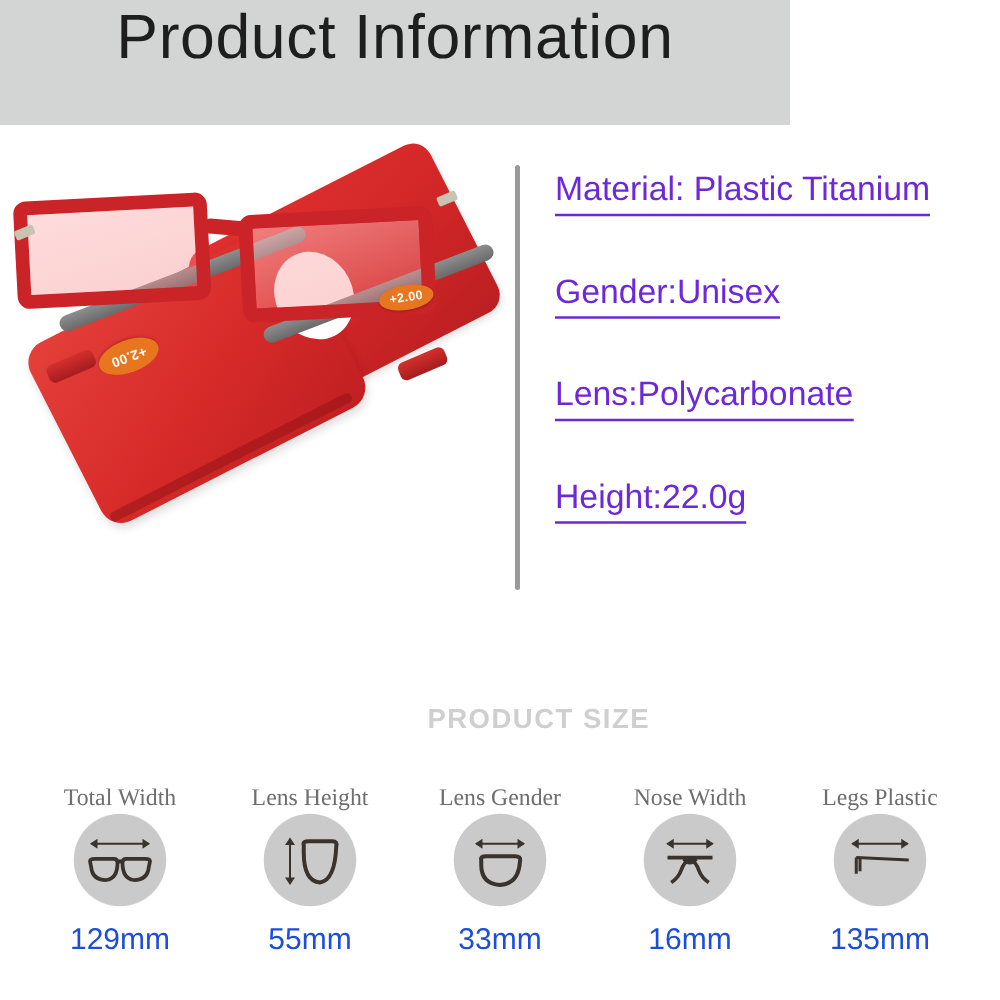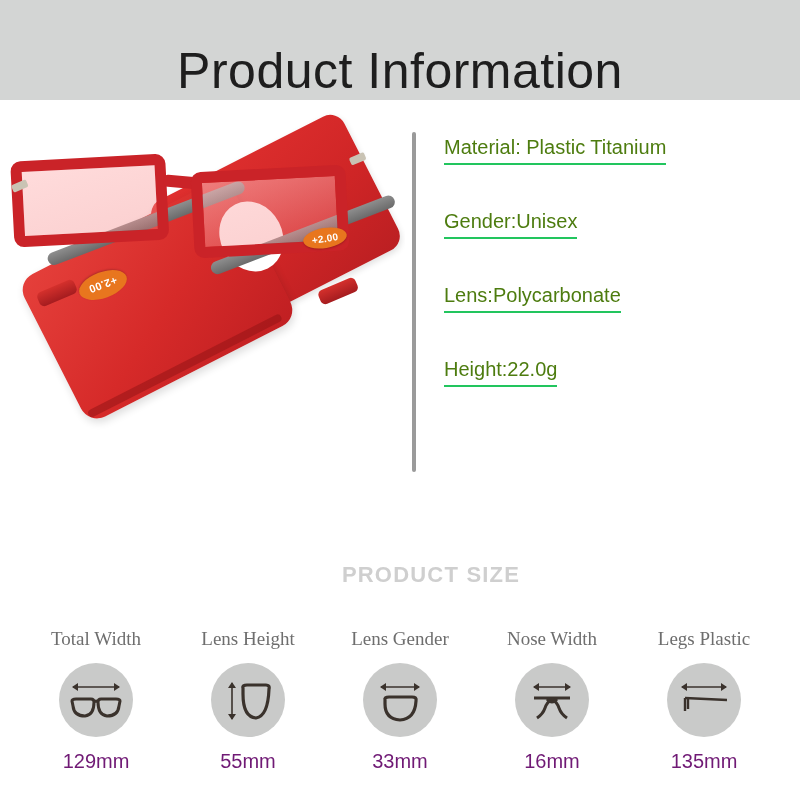--- a/index.html
+++ b/index.html
@@ -13,25 +13,25 @@
     font-family: "Liberation Sans", sans-serif;
     overflow: hidden;
     position: relative;
   }
 
   
   .header-band {
     position: absolute;
     left: 0;
     top: 0;
-    width: 800px;
+    width: 632px;
     height: 100px;
     background: #d3d5d4;
     display: flex;
-    align-items: flex-end;
+    align-items: flex-start;
     justify-content: center;
   }
   .header-title {
     font-size: 50px;
     font-weight: 400;
     color: #1e1e1e;
     letter-spacing: 0.5px;
     font-family: "Liberation Sans", sans-serif;
   }
 
@@ -212,23 +212,23 @@
     position: absolute;
     left: 444px;
     top: 36px;
     width: 340px;
   }
   .spec-row {
     margin-bottom: 45px;
   }
   .spec-text {
     display: inline-block;
-    font-size: 20px;
-    color: #4d7c0f;
-    border-bottom: 2px solid #22c55e;
+    font-size: 27px;
+    color: #6d28d9;
+    border-bottom: 2px solid #6d28d9;
     padding-bottom: 4px;
     line-height: 1.15;
     white-space: nowrap;
   }
 
   
   .size-section {
     position: absolute;
     left: 0;
     top: 540px;
@@ -255,36 +255,36 @@
   .size-item {
     width: 148px;
     display: flex;
     flex-direction: column;
     align-items: center;
   }
   .size-label {
     font-family: "Liberation Serif", serif;
     font-size: 19px;
     color: #6e6e6e;
-    margin-bottom: 13px;
+    margin-bottom: 1px;
     white-space: nowrap;
   }
   .size-circle {
     width: 74px;
     height: 74px;
     border-radius: 50%;
     background: #c9cac9;
     display: flex;
     align-items: center;
     justify-content: center;
     margin-bottom: 13px;
   }
   .size-value {
-    font-size: 20px;
-    color: #701a75;
+    font-size: 24px;
+    color: #1d4ed8;
     white-space: nowrap;
   }
 </style>
 </head>
 <body>
 
 <div class="header-band">
   <div class="header-title">Product Information</div>
 </div>
 

